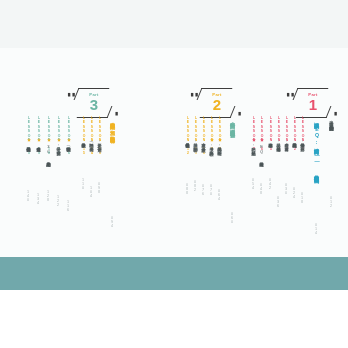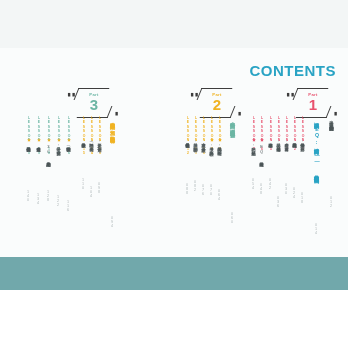--- a/index.html
+++ b/index.html
@@ -104,21 +104,20 @@
 </head>
 <body>
 
 <div class="page">
 
   <div class="top-band"></div>
   <div class="spread"></div>
   <div class="teal-band"></div>
   <div class="bottom-white"></div>
 
-  <div class="contents-title">CONTENTS</div>
 
   <div class="part-badge" style="right:14px;top:88px;">
     <div class="bracket-tl"></div>
     <div class="bracket-br"></div>
     <div class="q-l">▖▖</div>
     <div class="q-r">▖</div>
     <div class="part-word" style="color:#e8526e;">Part</div>
     <div class="part-num" style="color:#e8526e;">1</div>
   </div>
 

